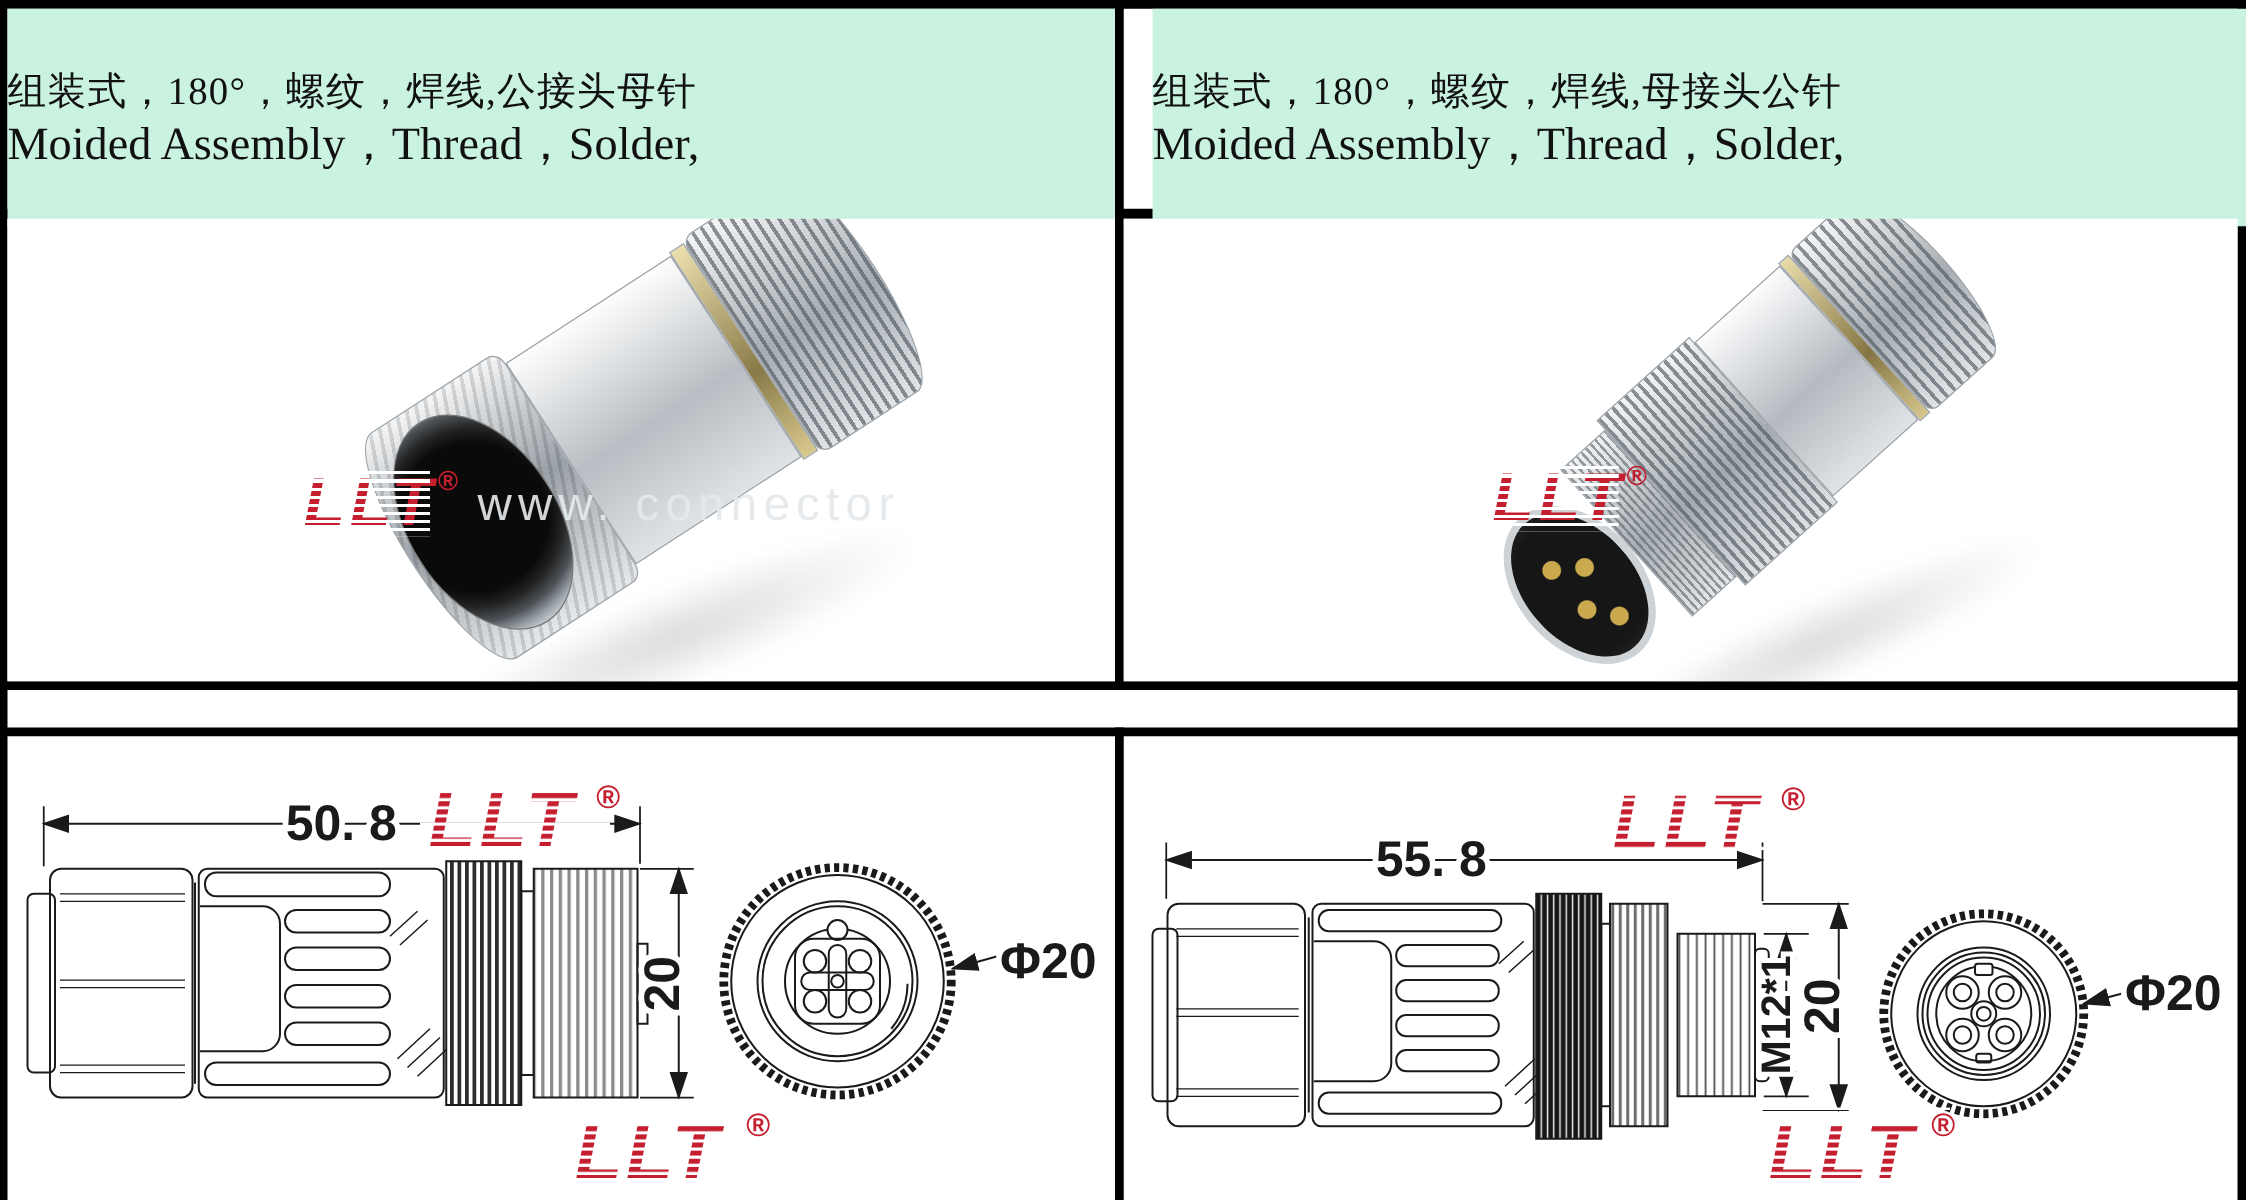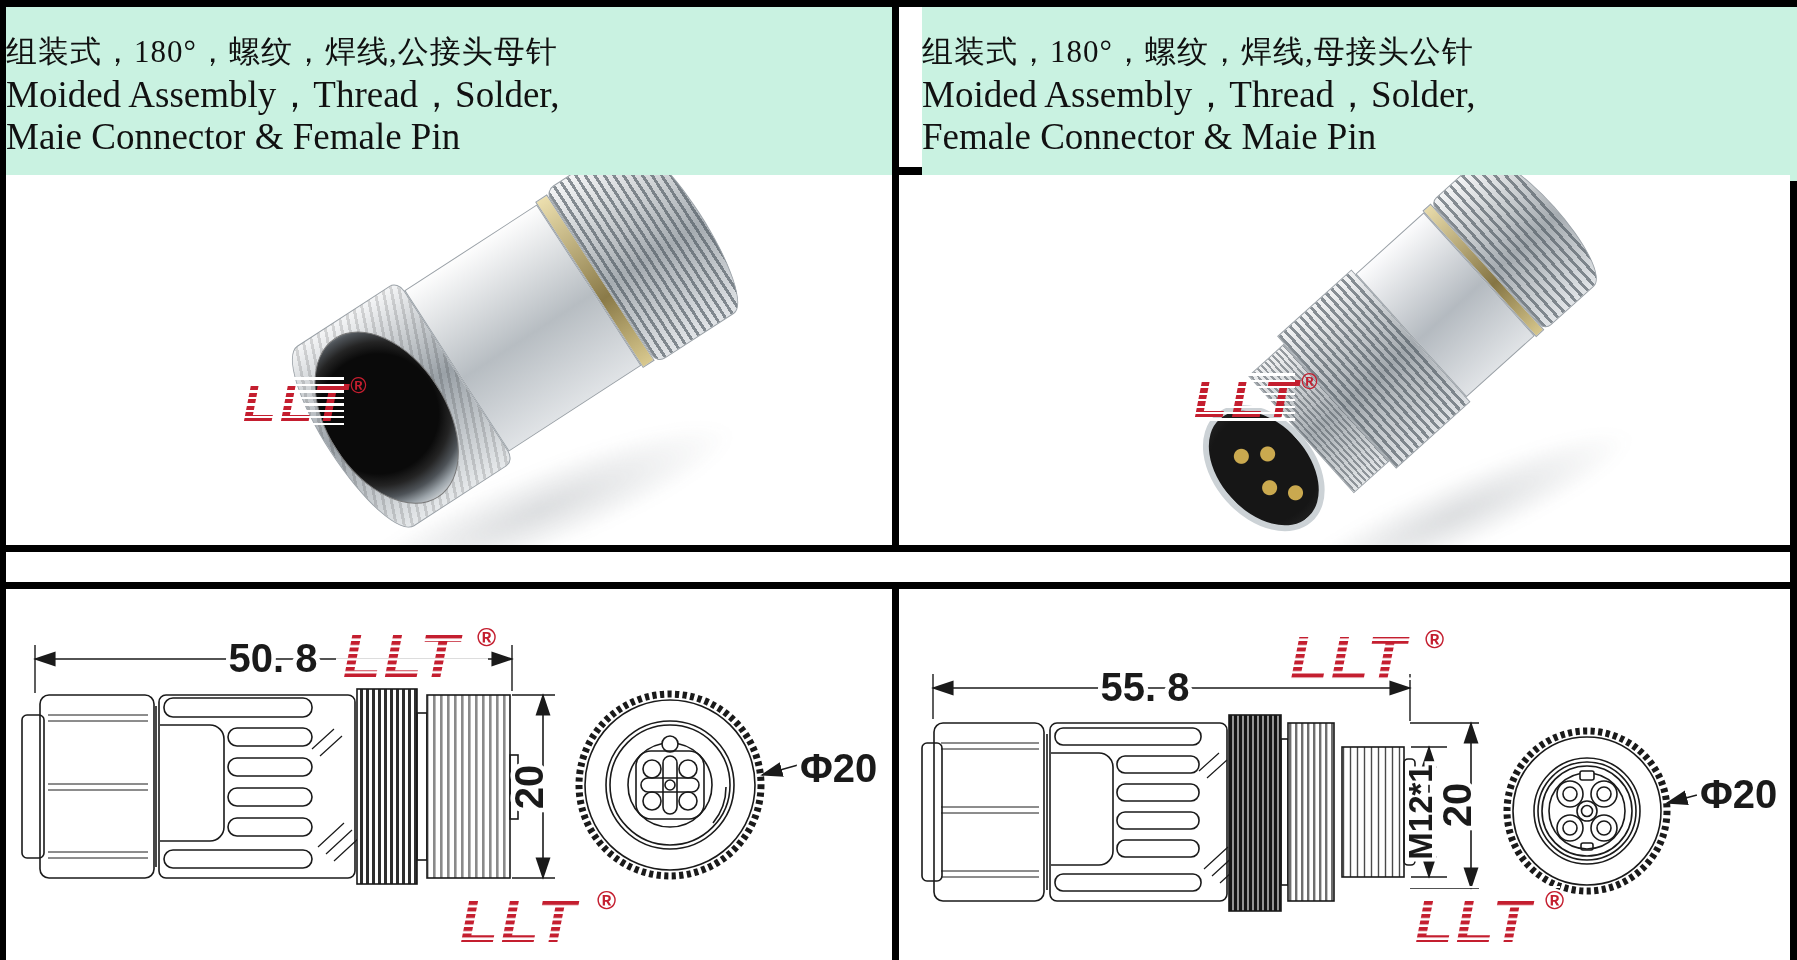--- a/index.html
+++ b/index.html
@@ -75,41 +75,40 @@
   <div class="bar" style="left:1790px;top:0;width:7px;height:960px"></div>
   <div class="bar" style="left:0;top:167px;width:1797px;height:8px"></div>
   <div class="bar" style="left:0;top:545px;width:1797px;height:7px"></div>
   <div class="bar" style="left:0;top:582px;width:1797px;height:7px"></div>
   <div class="bar" style="left:892px;top:0;width:7px;height:552px"></div>
   <div class="bar" style="left:892px;top:582px;width:7px;height:378px"></div>
 
   <div class="hcell" style="left:6px;width:886px">
     <div class="zh">组装式，180°，螺纹，焊线,公接头母针</div>
     <div class="en">Moided Assembly，Thread，Solder,</div>
-    <div class="en">Maie Connector &amp; Female Pin</div>
   </div>
   <div class="hcell" style="left:922px;width:891px">
     <div class="zh">组装式，180°，螺纹，焊线,母接头公针</div>
     <div class="en">Moided Assembly，Thread，Solder,</div>
-    <div class="en">Female Connector &amp; Maie Pin</div>
   </div>
 
   <div class="pcell" style="left:6px;width:886px">
     <div class="shadow" style="left:324px;top:295px;width:420px;height:80px;transform:rotate(-22deg)"></div>
     <div class="connector" style="left:289px;top:50px;transform:rotate(-33deg)">
       <div class="cl-collar">
         <div class="cl-hole"></div>
       </div>
       <div class="cl-body"></div>
       <div class="cl-gold"></div>
       <div class="cl-cap"></div>
     </div>
     <div class="llt" style="left:237px;top:196px">
       <span class="llt-text">LLT</span><span class="llt-reg">®</span>
     </div>
+    <div class="wm" style="left:376px;top:208px">www. connector</div>
   </div>
 
   <div class="pcell" style="left:899px;width:891px">
     <div class="shadow" style="left:361px;top:305px;width:390px;height:70px;transform:rotate(-24deg)"></div>
     <div class="connector" style="left:271px;top:90px;transform:rotate(-42deg)">
       <div class="cr-face"></div>
       <div class="cr-collar"></div>
       <div class="cr-knurl"></div>
       <div class="cr-body"></div>
       <div class="cr-gold"></div>

